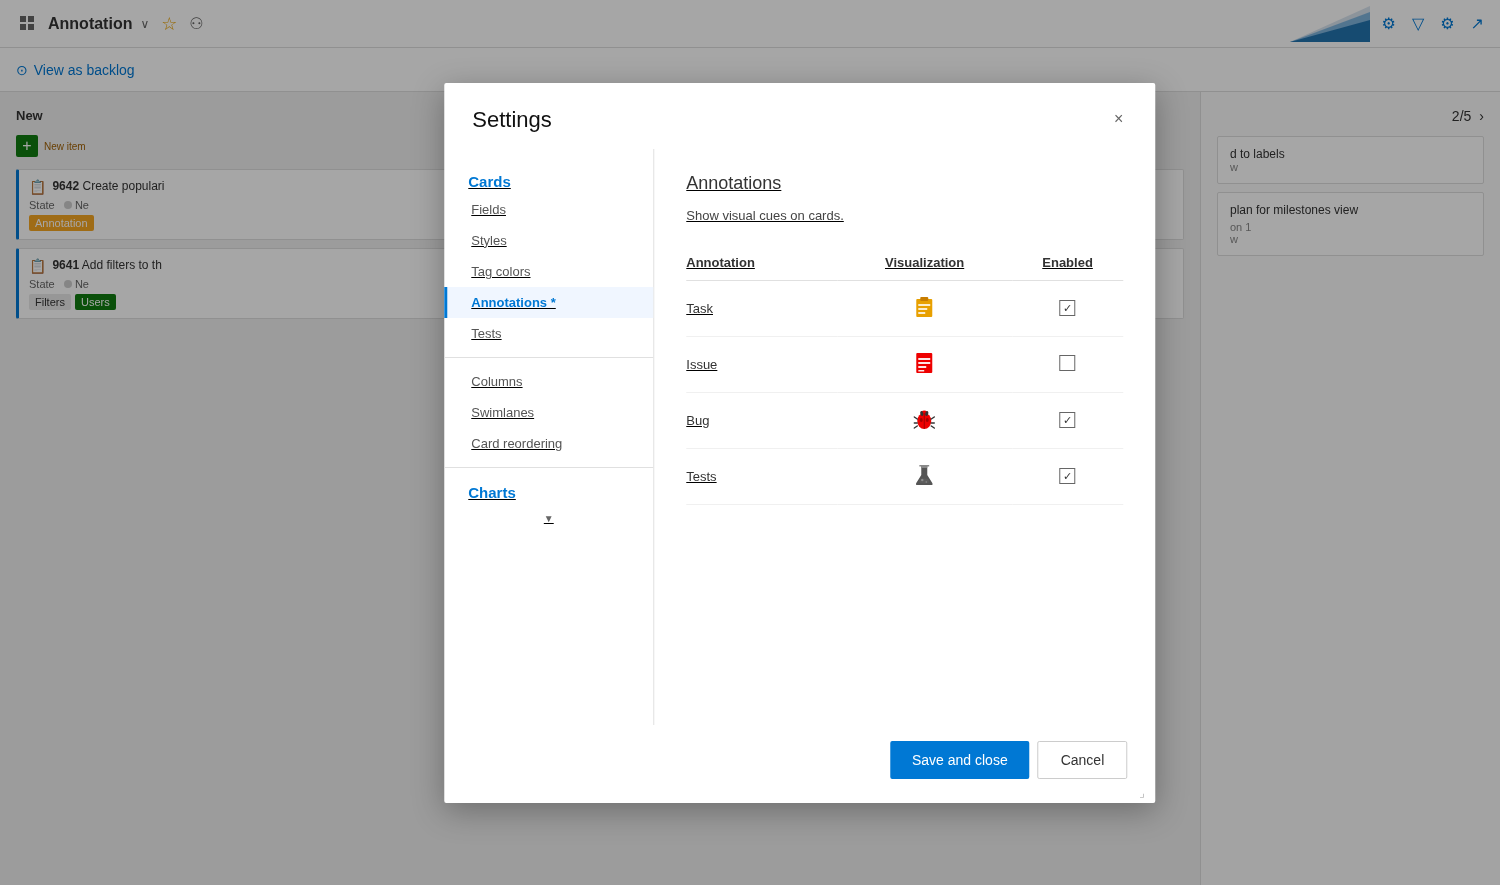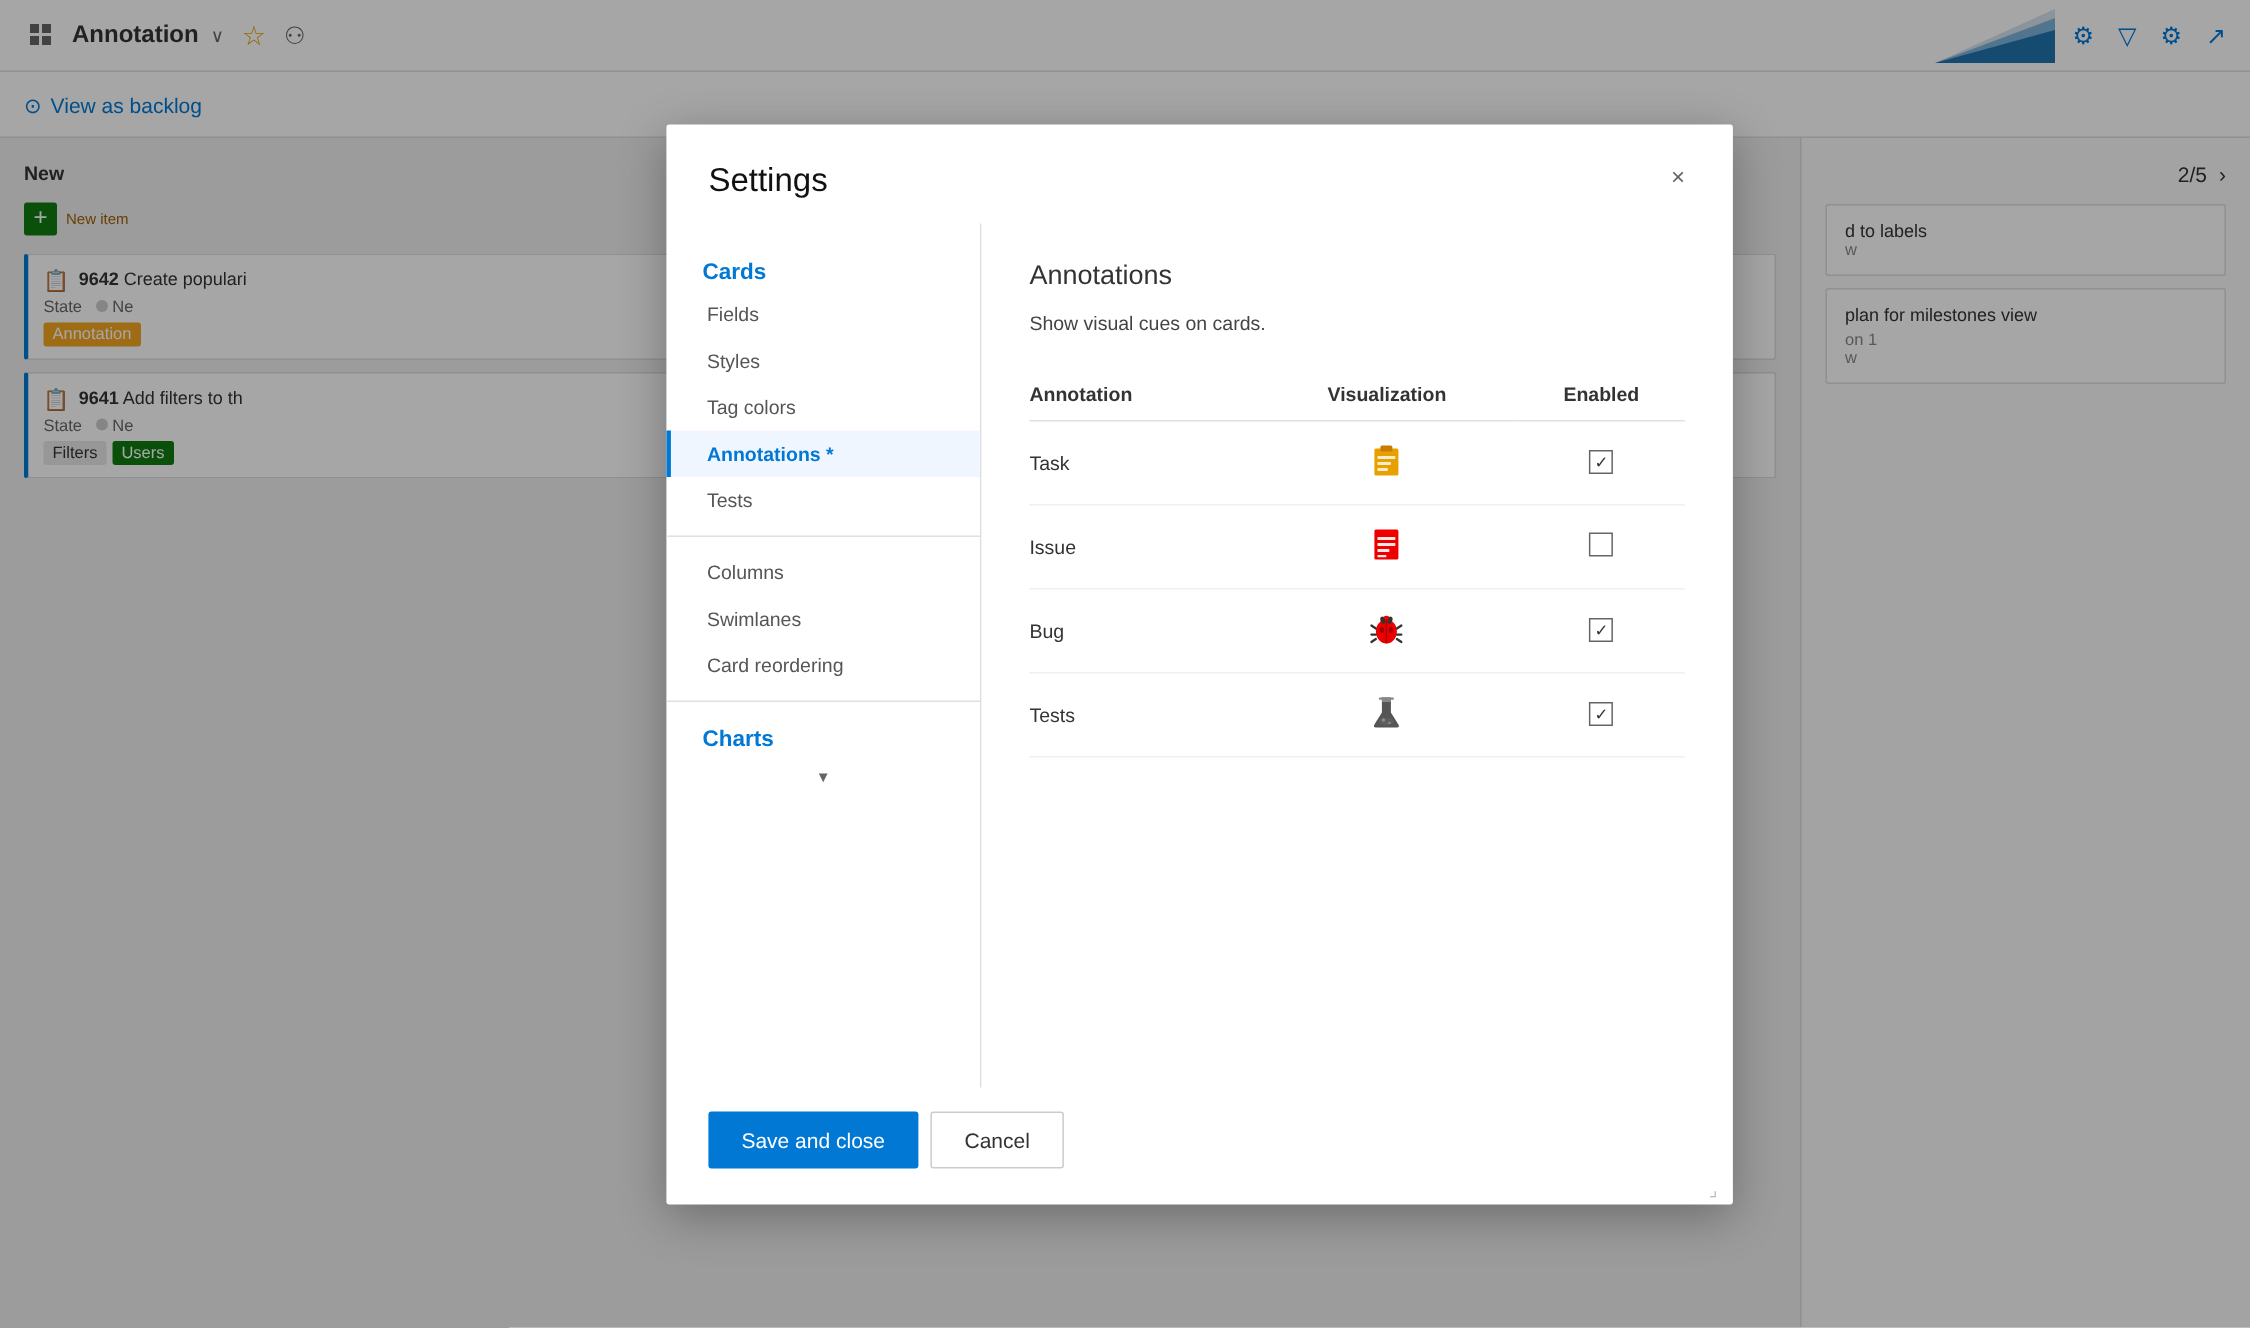--- a/index.html
+++ b/index.html
@@ -167,20 +167,21 @@
     .modal-close {
       cursor: pointer;
       color: #666;
       font-size: 16px;
       padding: 4px;
       line-height: 1;
     }
     .modal-body {
       display: flex;
       flex: 1;
+      text-decoration: underline;
     }
 
     
     .settings-nav {
       width: 210px;
       border-right: 1px solid #e0e0e0;
       padding: 16px 0;
       flex-shrink: 0;
     }
     .nav-section-title {
@@ -288,20 +289,21 @@
     .checkbox-unchecked {
       width: 16px; height: 16px;
       border: 1px solid #666;
       display: inline-block;
     }
 
     
     .modal-footer {
       padding: 16px 28px 24px;
       display: flex;
+      justify-content: flex-end;
       gap: 8px;
       border-top: none;
       margin-top: auto;
     }
     .btn-primary {
       background: #0078d4;
       color: #fff;
       border: none;
       padding: 10px 22px;
       font-size: 14px;

